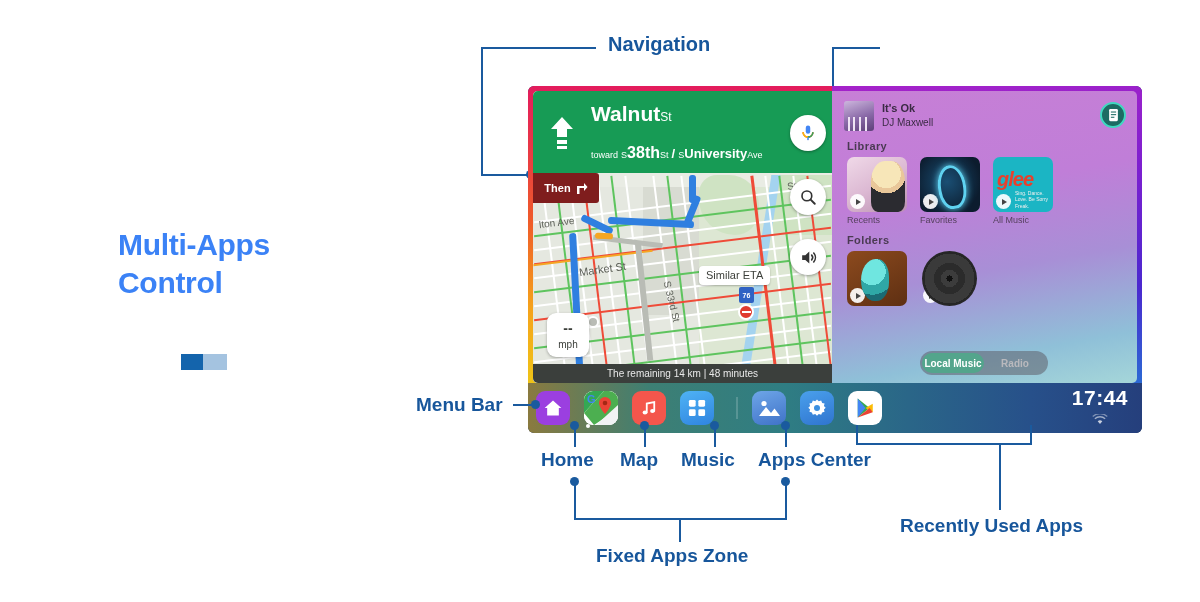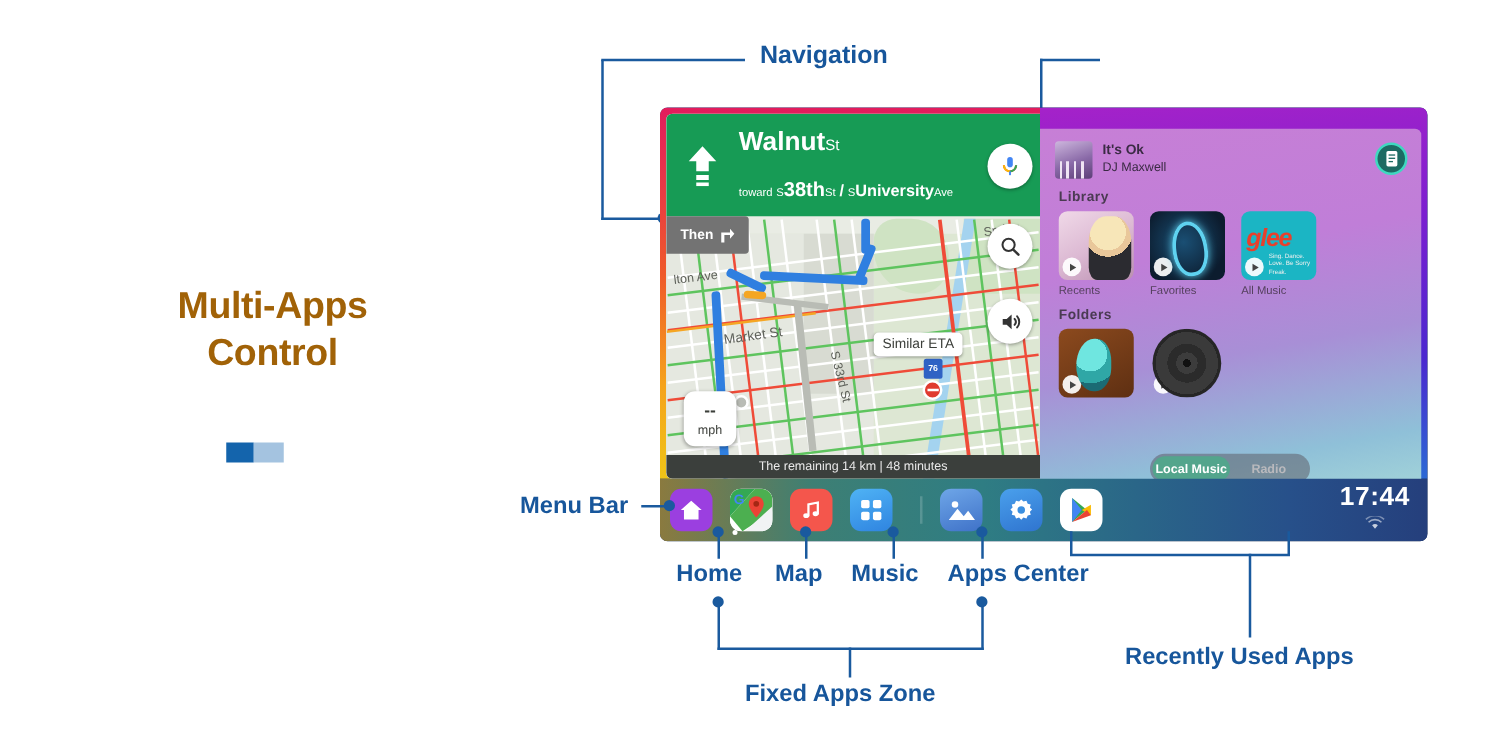--- a/index.html
+++ b/index.html
@@ -17,21 +17,21 @@
     white-space:nowrap; line-height:1.12;
   }
   .ln{ position:absolute; background:#1a5a9e; }
   .lnh{ height:2px; }
   .lnv{ width:2px; }
   .dot{ position:absolute; width:9px; height:9px; border-radius:50%;
         background:#1a5a9e; }
 
   
   #title-block{ position:absolute; left:118px; top:226px; width:200px;
-     text-align:center; color:#a16207; font-weight:bold; font-size:30px;
+     text-align:left; color:#3b82f6; font-weight:bold; font-size:30px;
      line-height:1.28; letter-spacing:-0.3px;}
   #pager{ position:absolute; left:181px; top:354px; width:46px; height:16px;
      display:flex; }
   #pager .seg{ height:100%; }
   #pager .seg.on{ width:22px; background:#1464ac; }
   #pager .seg.off{ width:24px; background:#a4c3e0; }
 
   
   #device{ position:absolute; left:528px; top:86px; width:614px; height:347px;
      border-radius:6px; overflow:hidden;
@@ -69,21 +69,21 @@
   #nav-arrow{ width:58px; display:flex; justify-content:center; }
   #nav-txt{ flex:1; padding-right:4px; }
   #street{ color:#fff; font-weight:bold; font-size:21px; line-height:1.1; }
   #street .sfx{ font-size:12px; font-weight:normal; }
   #toward{ color:#fff; font-size:11px; margin-top:19px; }
   #toward .big{ font-size:16px; font-weight:bold; }
   #toward .md{ font-size:13px; font-weight:bold; }
   #toward .sm{ font-size:9px; }
 
   #then{ position:absolute; left:0; top:82px; width:66px; height:30px;
-     background:#737373; display:flex; align-items:center;
+     background:#7f1d1d; display:flex; align-items:center;
      justify-content:center; gap:4px; border-radius:0 3px 3px 0;}
   #then .t{ color:#fff; font-size:11px; font-weight:bold;}
 
   .mapbtn{ position:absolute; right:6px; width:36px; height:36px;
      border-radius:50%; background:#fff; display:flex; align-items:center;
      justify-content:center; box-shadow:0 1px 3px rgba(0,0,0,.35); }
 
   #similar-eta{ position:absolute; left:166px; top:175px; background:#fff;
      border-radius:4px; padding:3px 7px; font-size:11px; color:#3c3f3a;
      line-height:1.15; box-shadow:0 1px 2px rgba(0,0,0,.25); }
@@ -98,21 +98,21 @@
      align-items:center; justify-content:center; }
   #shield{ position:absolute; left:206px; top:196px; width:15px; height:16px;
      background:#2f62c4; border-radius:2px; color:#fff; font-size:7px;
      display:flex; align-items:center; justify-content:center; font-weight:bold;}
   #noentry{ position:absolute; left:205px; top:213px; width:16px; height:16px;
      border-radius:50%; background:#e03b2f; border:2px solid #fff;
      display:flex; align-items:center; justify-content:center;}
   #noentry i{ width:9px; height:2px; background:#fff; display:block;}
 
   
-  #music-panel{ position:relative; width:310px; height:297px; padding:17px 5px 0 0;
+  #music-panel{ position:relative; width:310px; height:297px; padding:5px 5px 0 0;
      background:linear-gradient(175deg,#a522c9 0%,#7b1fd0 35%,#4b28cf 70%,#2b69d4 100%);
   }
   #music-inner{ position:relative; width:305px; height:292px;
      border-radius:0 5px 5px 0; overflow:hidden;
      background:linear-gradient(170deg,#c77fd6 0%,#c07ed8 35%,#a88fd6 60%,#8fc0d8 85%,#a5d6d9 100%);
      padding:10px 12px; }
   #now{ display:flex; align-items:center; gap:8px; }
   #now-art{ width:30px; height:30px; border-radius:3px;
      background:linear-gradient(160deg,#cdb6dd,#8a6aa8 55%,#5d3f78);
      position:relative; overflow:hidden;}

